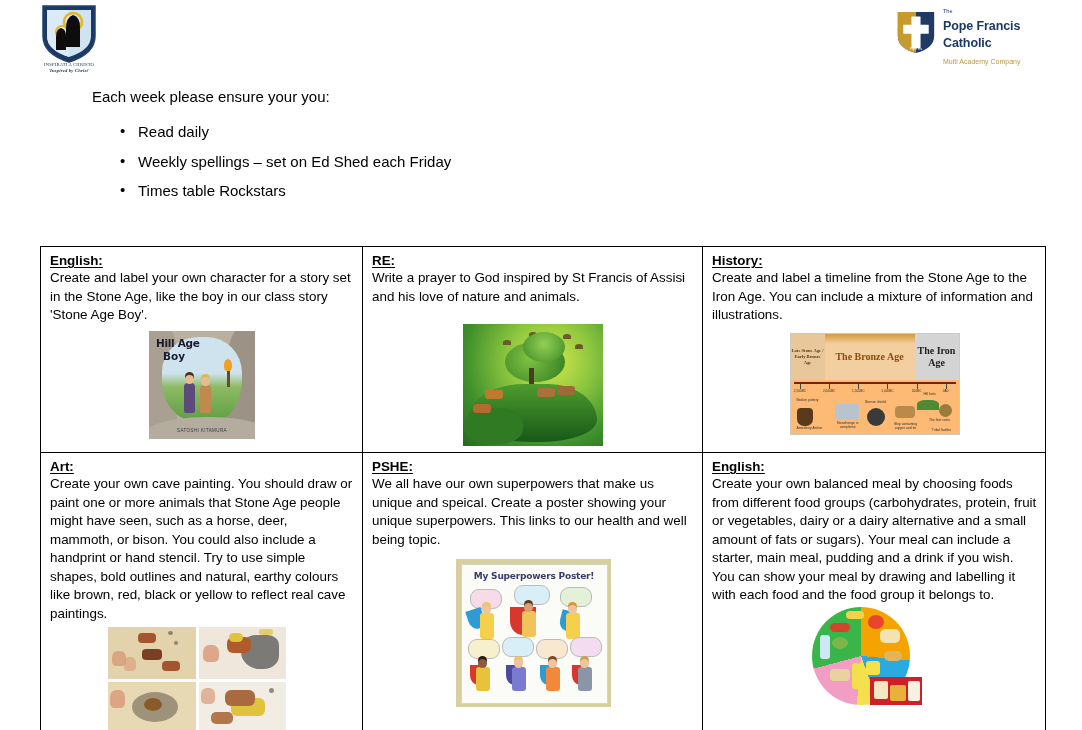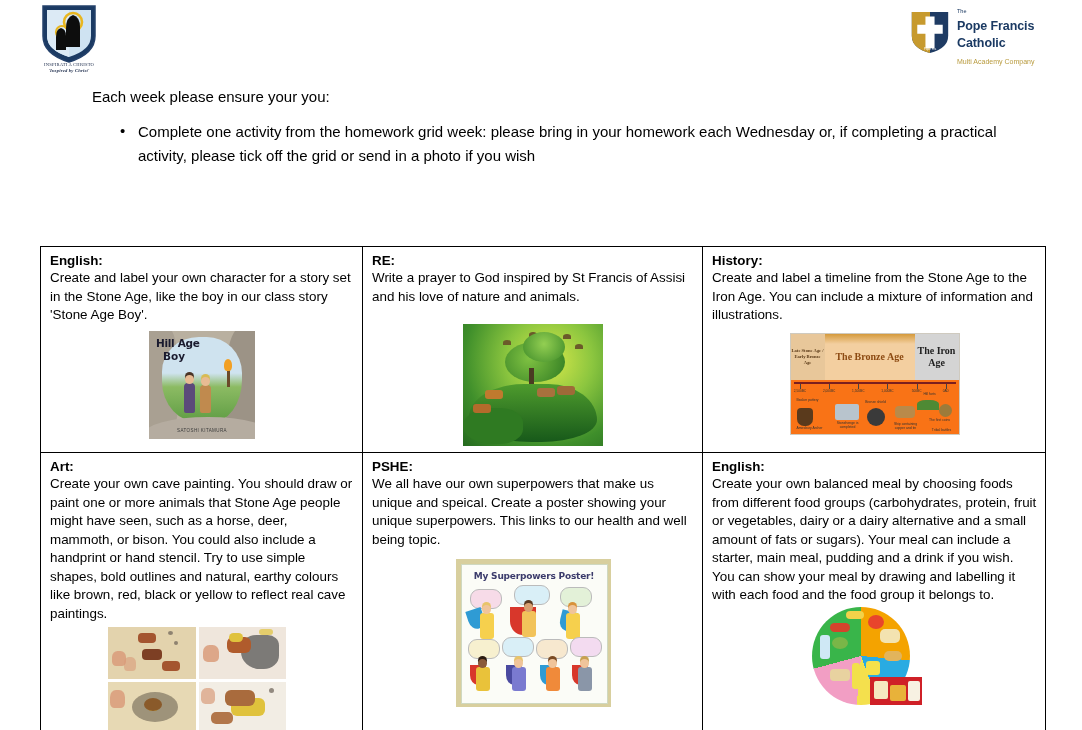--- a/index.html
+++ b/index.html
@@ -55,21 +55,21 @@
   .doc-title {
     margin-top: 15px;
     font-size: 19.5px;
     font-weight: bold;
     text-decoration: underline;
     text-underline-offset: 3px;
   }
 
   .mac-logo {
     position: absolute;
-    right: 12px;
+    right: 26px;
     top: 10px;
     width: 160px;
     height: 48px;
     display: flex;
     align-items: center;
     gap: 7px;
   }
   .mac-logo .mac-text { line-height: 1.05; }
   .mac-logo .mac-the { font-size: 5.5px; color: #1b3a63; }
   .mac-logo .mac-main { font-size: 12.5px; font-weight: bold; color: #1b3a63; letter-spacing: -.1px; }
@@ -120,20 +120,21 @@
     vertical-align: top;
     padding: 6px 8px 6px 9px;
   }
   .col-1 { width: 322px; }
   .col-2 { width: 340px; }
   .col-3 { width: 343px; }
 
   .cell-title {
     font-size: 13.4px;
     font-weight: bold;
+    text-decoration: underline;
     text-underline-offset: 2px;
     margin-bottom: 1px;
   }
   .cell-body {
     font-size: 13.4px;
     line-height: 18.5px;
   }
 
   .cell-img-wrap {
     display: flex;
@@ -186,21 +187,21 @@
       background: radial-gradient(circle at 50% 40%, #93cf52, #3c8a28); border-radius:50%; }
   .re-animal { position:absolute; background:#b5703a; border-radius:3px; height:9px; width:18px; }
   .re-a1 { left:22px; top:66px; background:#c07a2e; }
   .re-a2 { left:10px; top:80px; background:#b36b2b; }
   .re-a3 { left:74px; top:64px; background:#a8713d; }
   .re-a4 { left:94px; top:62px; background:#9e6a38; }
   .re-bird { position:absolute; width:8px; height:5px; background:#6b5a2a; border-radius:50% 50% 0 0; }
   .re-b1 { left:40px; top:16px; } .re-b2 { left:66px; top:8px; } .re-b3 { left:112px; top:20px; } .re-b4 { left:100px; top:10px; }
 
   
-  .hist-img { width: 168px; height: 100px; background:#f97316; position: relative; overflow:hidden; border:1px solid #cfcabf;}
+  .hist-img { width: 168px; height: 100px; background:#fdba74; position: relative; overflow:hidden; border:1px solid #cfcabf;}
   .hist-bands { display:flex; height:46px; }
   .hb { display:flex; align-items:center; justify-content:center; text-align:center;
         font-family:"Liberation Serif", serif; color:#5a3a18; }
   .hb1 { width:34px; background:#e8c79a; font-size:4.6px; line-height:6px; font-weight:bold; }
   .hb2 { flex:1; background:#f3cfa0; font-size:10px; font-weight:bold; color:#8c4a12; line-height:12px; }
   .hb3 { width:44px; background:#d4d4d4; font-size:10px; font-weight:bold; color:#222; line-height:12px; }
   .hist-topglow { position:absolute; left:34px; top:0; right:44px; height:10px;
         background:linear-gradient(#d59a3c,#f3cfa0); }
   .hist-axis { position:absolute; left:3px; right:3px; top:48px; height:2px; background:#7a1f1f; }
   .hist-ticks { position:absolute; left:3px; right:3px; top:50px; height:10px; }
@@ -289,21 +290,23 @@
       <span class="mac-the">The</span><br>
       <span class="mac-main">Pope Francis Catholic</span><br>
       <span class="mac-sub">Multi Academy Company</span>
     </span>
   </div>
 </div>
 
 <div class="intro">Each week please ensure your you:</div>
 
 <ul class="bullets">
-  <li>Complete one activity from the homework grid  week: please bring in your homework each Wednesday or, if completing a practical activity, please tick off the grid or send in a photo if you wish</li>
+  <li>Read daily</li>
+  <li>Weekly spellings – set on Ed Shed each Friday</li>
+  <li>Times table Rockstars</li>
 </ul>
 
 <table class="grid-table">
   <colgroup>
       <col class="col-1">
       <col class="col-2">
       <col class="col-3">
     </colgroup>
   <tbody>
     <tr>

